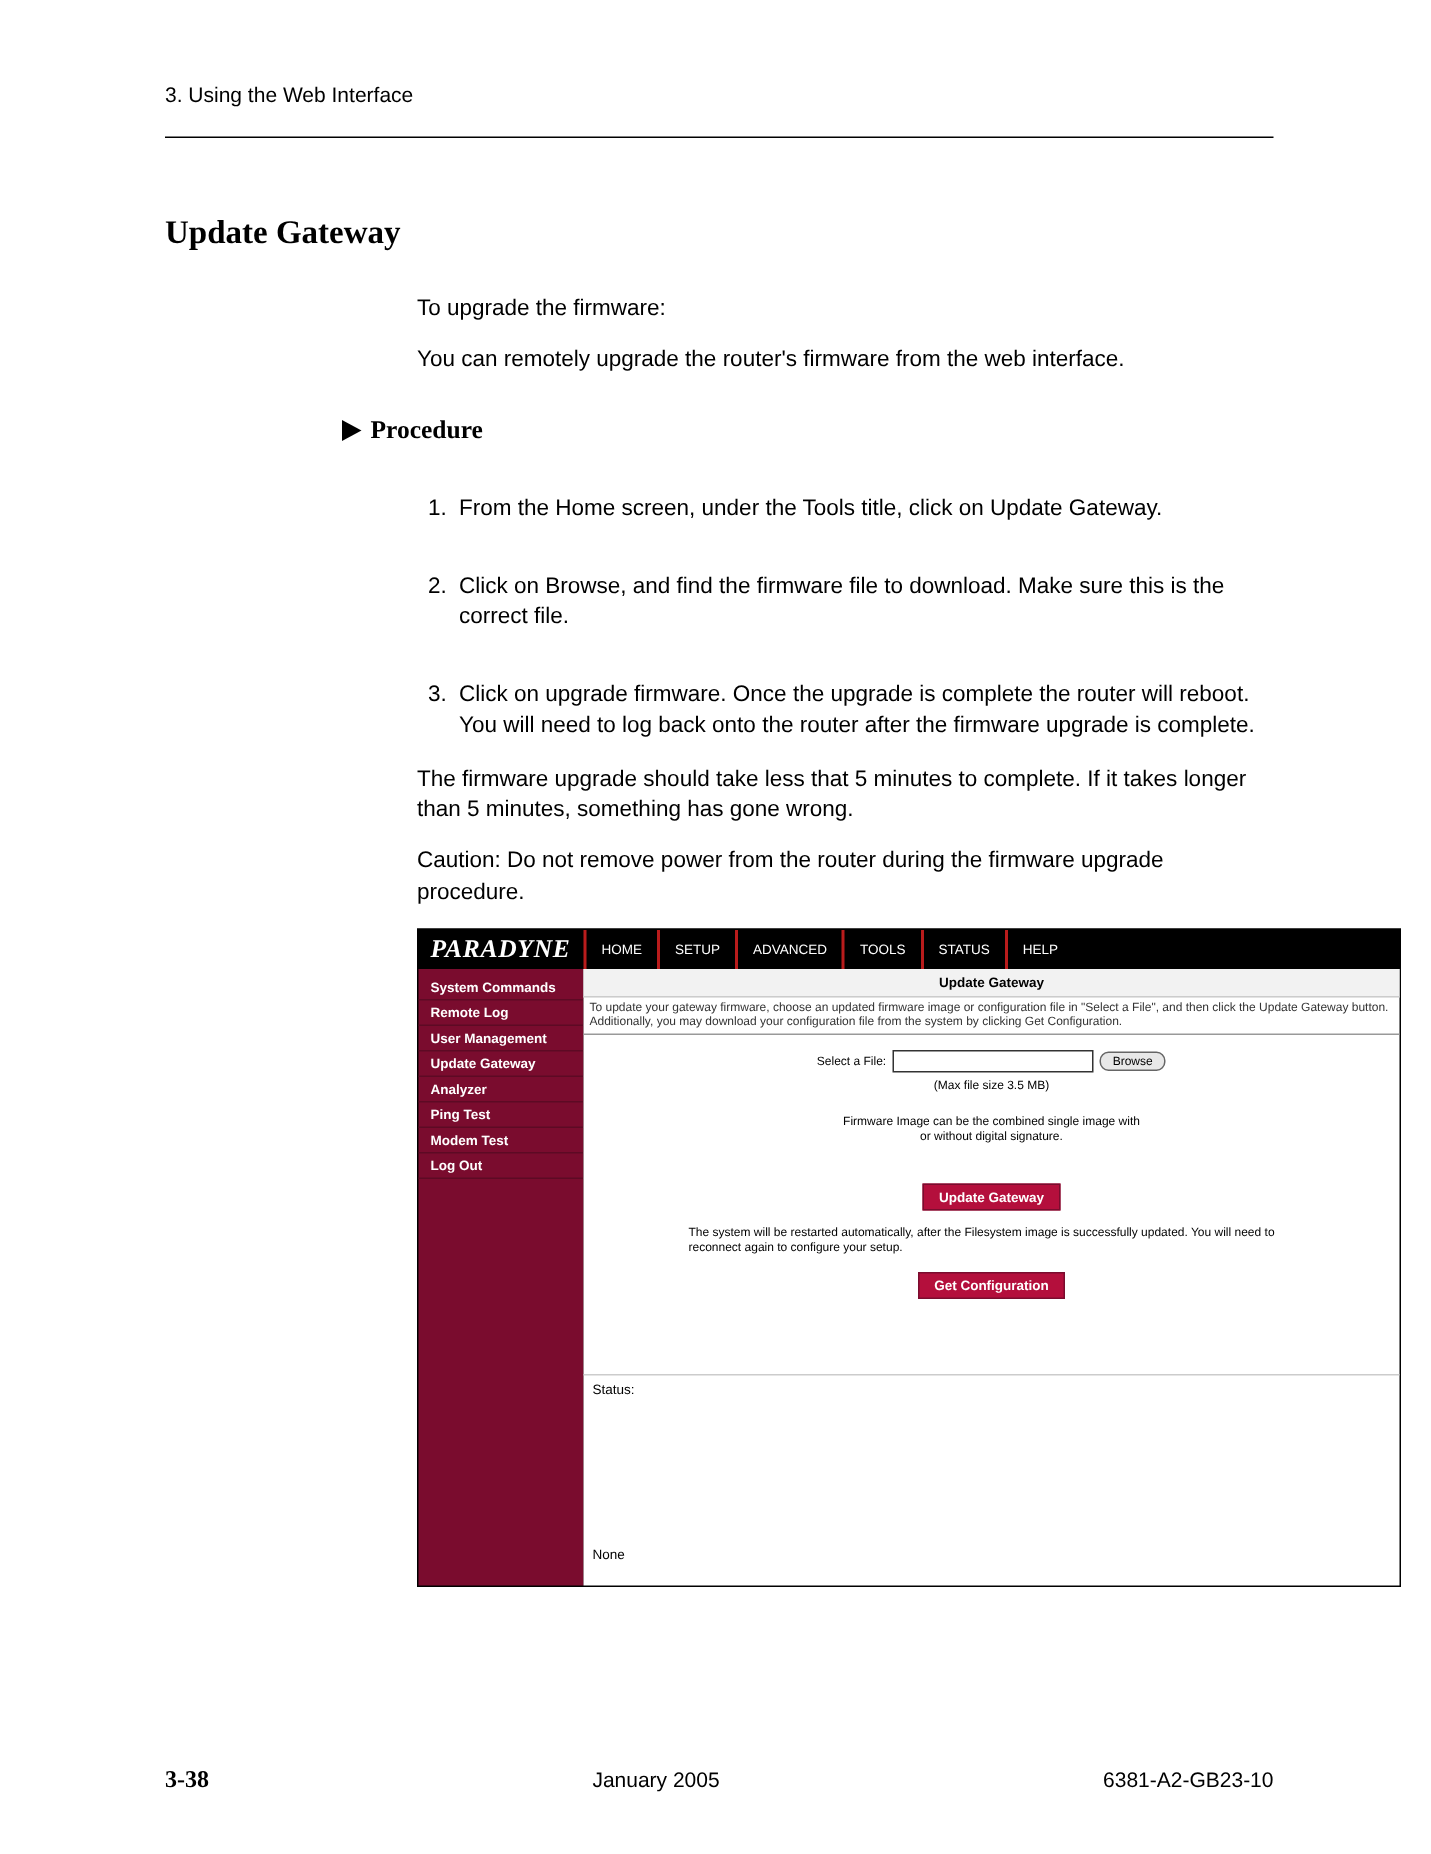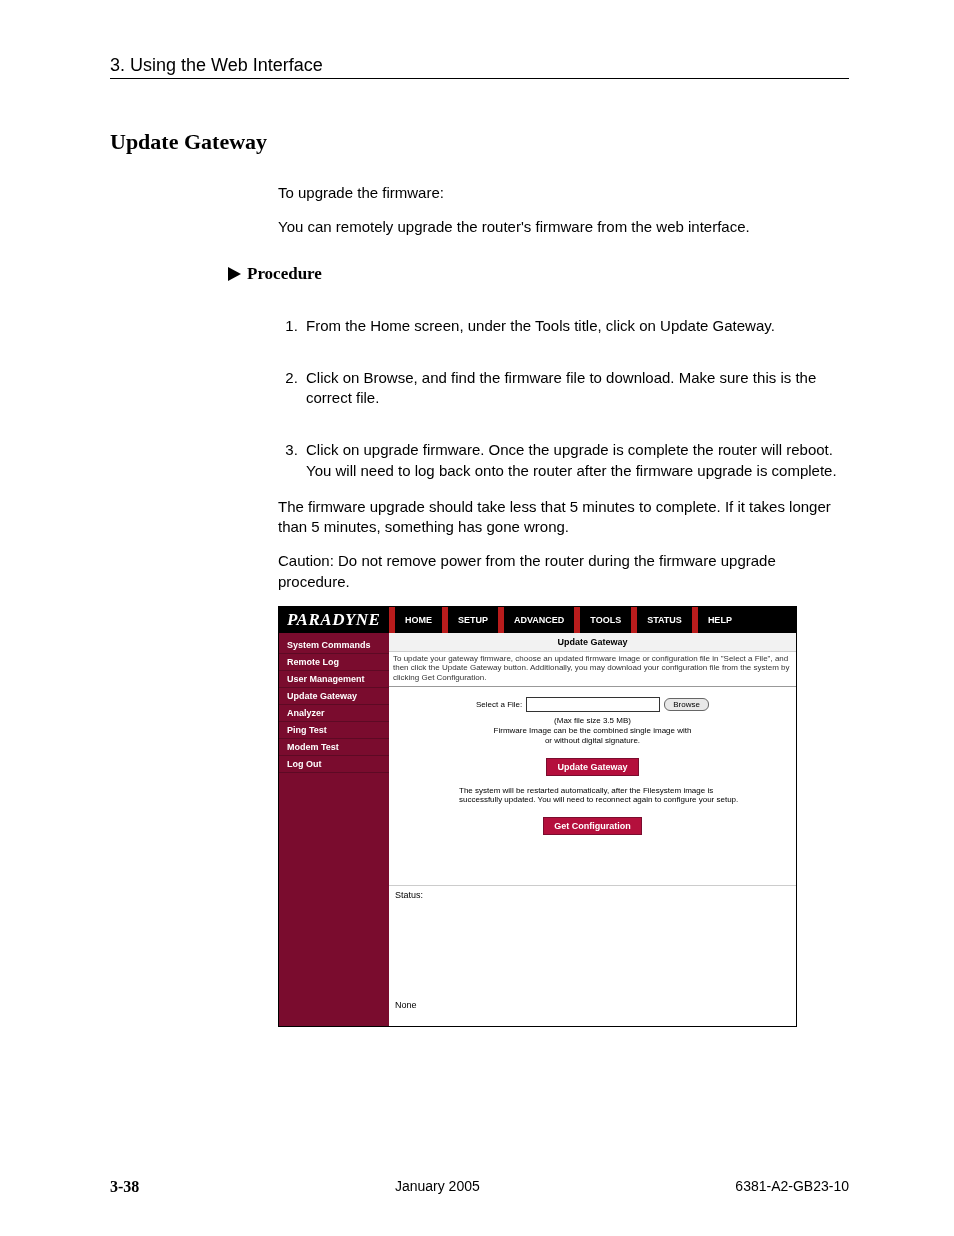--- a/index.html
+++ b/index.html
@@ -9,22 +9,22 @@
     color: #000;
   }
   .page {
     width: 954px;
     height: 1236px;
     box-sizing: border-box;
     padding: 55px 105px 40px 110px;
     position: relative;
   }
   .running-head {
-    font-size: 18px;
-    margin-bottom: 2px;
+    font-size: 14px;
+    margin-bottom: 20px;
   }
   .rule {
     border: 0;
     border-top: 1px solid #000;
     margin: 0 0 50px 0;
   }
   h1.section-title {
     font-family: "Times New Roman", Times, serif;
     font-weight: bold;
     font-size: 22px;
@@ -64,21 +64,21 @@
   }
   ol.steps li { margin-bottom: 14px; padding-left: 4px; margin-top: 32px; }
   .caution { font-size: 15px; line-height: 1.35; margin-bottom: 30px; }
 
   
   .ui-figure {
     margin-left: 168px;
     width: 545px;
   }
   .ui-shell {
-    width: 519px;
+    width: 656px;
     background: #000;
     border: 1px solid #000;
     font-size: 9px;
     box-sizing: border-box;
   }
   .ui-topbar {
     display: flex;
     height: 26px;
     background: #000;
   }
@@ -94,26 +94,26 @@
     align-items: center;
     padding-left: 8px;
     box-sizing: border-box;
   }
   .topnav {
     display: flex;
     align-items: stretch;
   }
   .topnav .tab {
     color: #fff;
-    font-weight: bold;
+    font-weight: normal;
     font-size: 9px;
     padding: 0 10px;
     display: flex;
     align-items: center;
-    border-left: 6px solid #b91c1c;
+    border-left: 2px solid #b91c1c;
   }
   .ui-body {
     display: flex;
     align-items: stretch;
   }
   .sidebar {
     width: 110px;
     background: #7a0c2e;
     color: #fff;
     padding: 4px 0 60px 0;
@@ -277,21 +277,21 @@
         <div class="main">
           <div class="panel-title">Update Gateway</div>
           <div class="panel-desc">To update your gateway firmware, choose an updated firmware image or configuration file in "Select a File", and then click the Update Gateway button. Additionally, you may download your configuration file from the system by clicking Get Configuration.</div>
           <div class="panel-form">
             <div class="file-row">
               <span>Select a File:</span>
               <span class="file-input"></span>
               <span class="browse-btn">Browse</span>
             </div>
             <div class="hint">(Max file size 3.5 MB)</div>
-            <div class="hint" style="max-width:200px;margin:0 auto;">Firmware Image can be the combined single image with or without digital signature.</div>
+            <div class="hint" style="max-width:200px;margin:14px auto;">Firmware Image can be the combined single image with or without digital signature.</div>
             <div class="action-btn">Update Gateway</div>
             <div class="note">The system will be restarted automatically, after the Filesystem image is successfully updated. You will need to reconnect again to configure your setup.</div>
             <div class="action-btn">Get Configuration</div>
             <div style="height:30px;"></div>
           </div>
           <div class="status-row">
             <span>Status:</span>
             <span>None</span>
           </div>
         </div>

